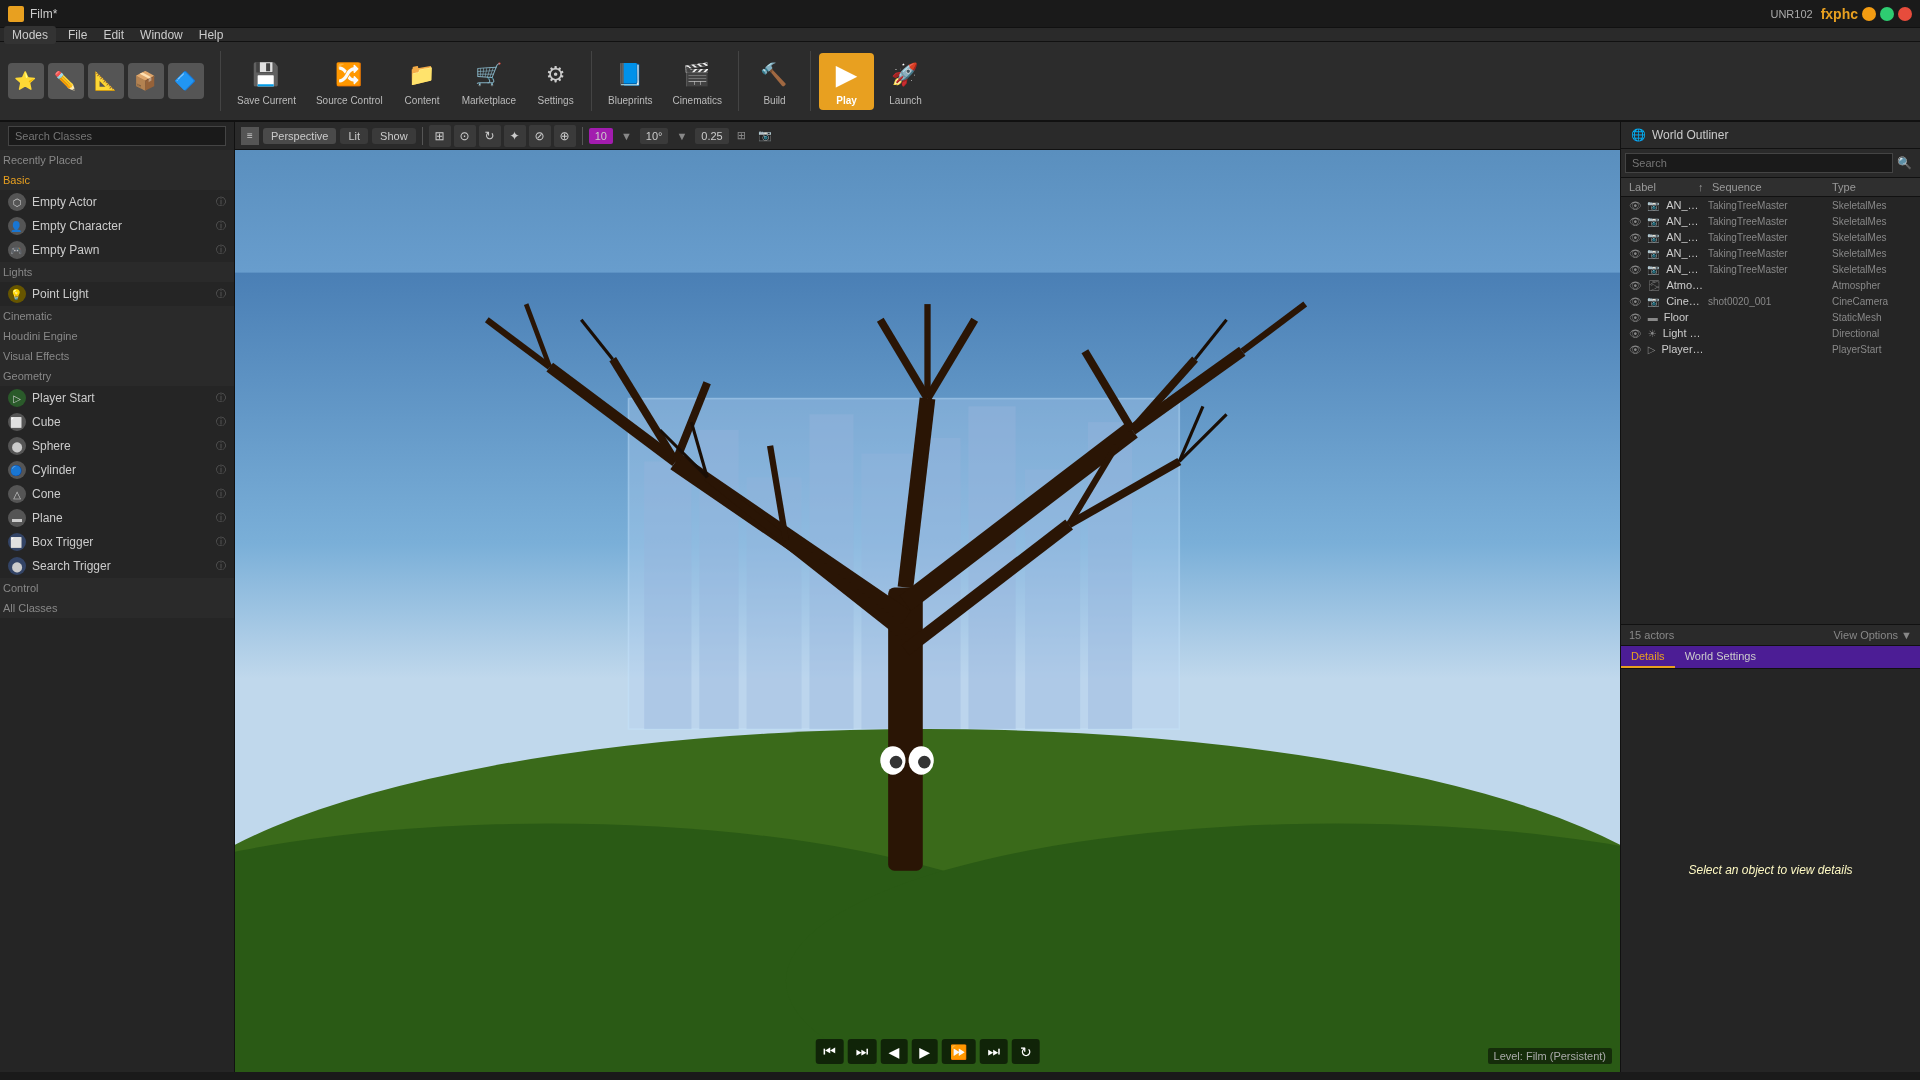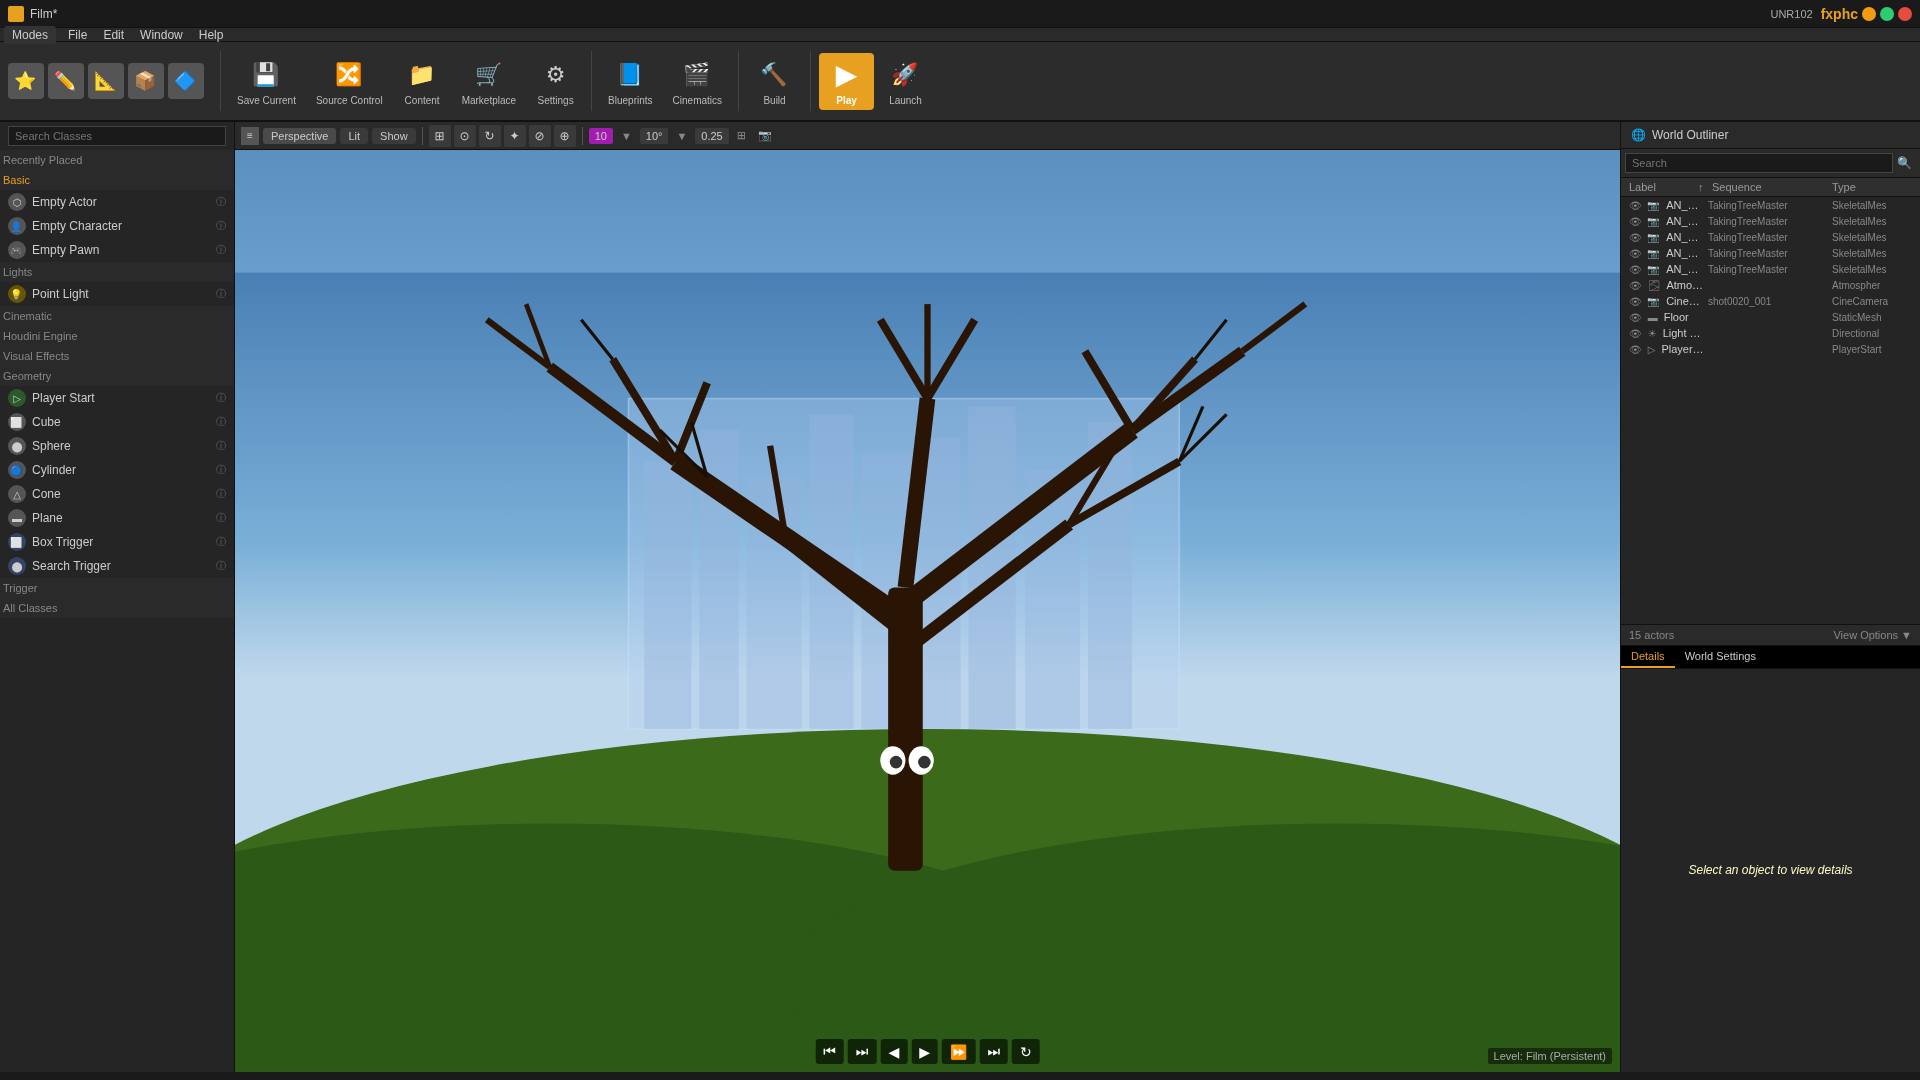--- a/index.html
+++ b/index.html
@@ -67,21 +67,21 @@
     .outliner-header .col-label { flex: 1; }
     .outliner-header .col-seq { width: 120px; }
     .outliner-header .col-type { width: 80px; }
     .outliner-row { display: flex; align-items: center; padding: 2px 8px; cursor: pointer; font-size: 11px; gap: 4px; }
     .outliner-row .row-label { flex: 1; color: #ccc; white-space: nowrap; overflow: hidden; text-overflow: ellipsis; }
     .outliner-row .row-seq { width: 120px; color: #888; font-size: 10px; white-space: nowrap; overflow: hidden; text-overflow: ellipsis; }
     .outliner-row .row-type { width: 80px; color: #888; font-size: 10px; white-space: nowrap; overflow: hidden; text-overflow: ellipsis; }
     .vis-icon { color: #888; margin-right: 2px; font-size: 10px; }
     #outliner-footer { padding: 4px 8px; background: #2a2a2a; border-top: 1px solid #111; font-size: 11px; color: #888; display: flex; gap: 6px; align-items: center; }
     #details-area { flex: 1; background: #252525; border-top: 1px solid #111; display: flex; flex-direction: column; }
-    #details-header { display: flex; align-items: center; background: #000000; border-bottom: 1px solid #111; }
+    #details-header { display: flex; align-items: center; background: #4c1d95; border-bottom: 1px solid #111; }
     .details-tab { padding: 4px 10px; font-size: 11px; cursor: pointer; border-bottom: 2px solid transparent; }
     .details-tab.active { border-bottom-color: #e8a020; color: #e8a020; }
     #details-content { flex: 1; display: flex; align-items: center; justify-content: center; color: #fef9c3; font-size: 12px; font-style: italic; }
 
     
     .viewport-svg { position: absolute; top: 0; left: 0; width: 100%; height: 100%; }
   </style>
 </head>
 <body>
 
@@ -242,21 +242,21 @@
       <div class="ci-icon" style="background:#334466;">⬜</div>
       <span class="ci-label">Box Trigger</span>
       <span class="ci-info">ⓘ</span>
     </div>
     <div class="class-item">
       <div class="ci-icon" style="background:#334466;border-radius:50%;">⬤</div>
       <span class="ci-label">Search Trigger</span>
       <span class="ci-info">ⓘ</span>
     </div>
     <div class="panel-section-title">
-      <span>Trigger</span>
+      <span>Control</span>
     </div>
     <div class="panel-section-title">
       <span>All Classes</span>
     </div>
   </div>
 
   <div id="viewport-area">
 
     <div id="viewport-toolbar">
       <div style="width:18px;height:18px;background:#555;display:flex;align-items:center;justify-content:center;cursor:pointer;font-size:10px;">≡</div>

